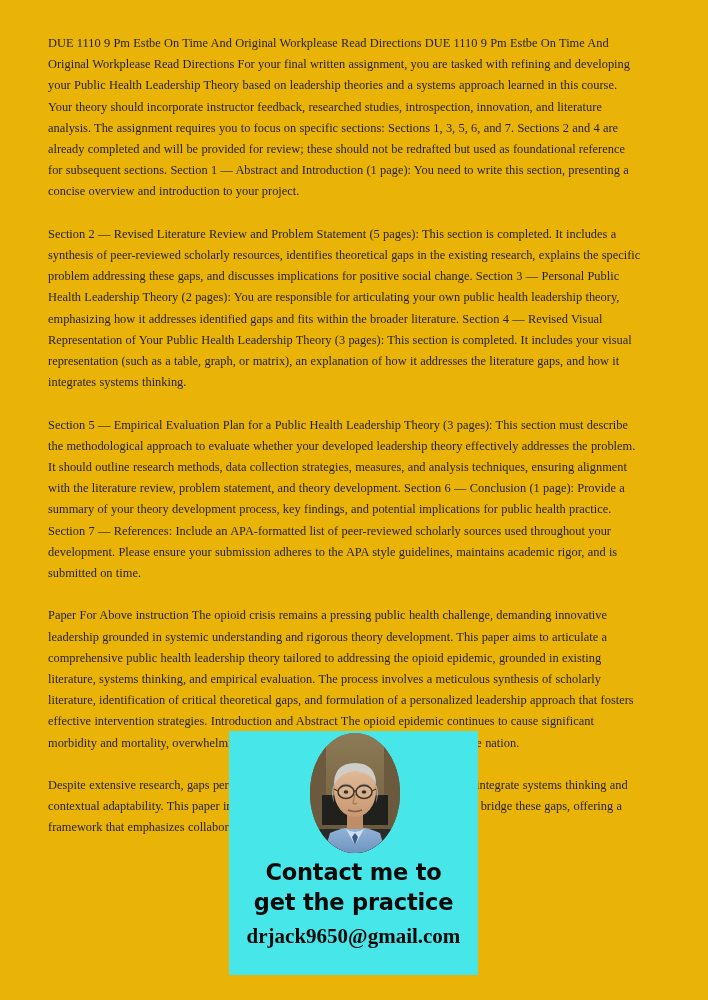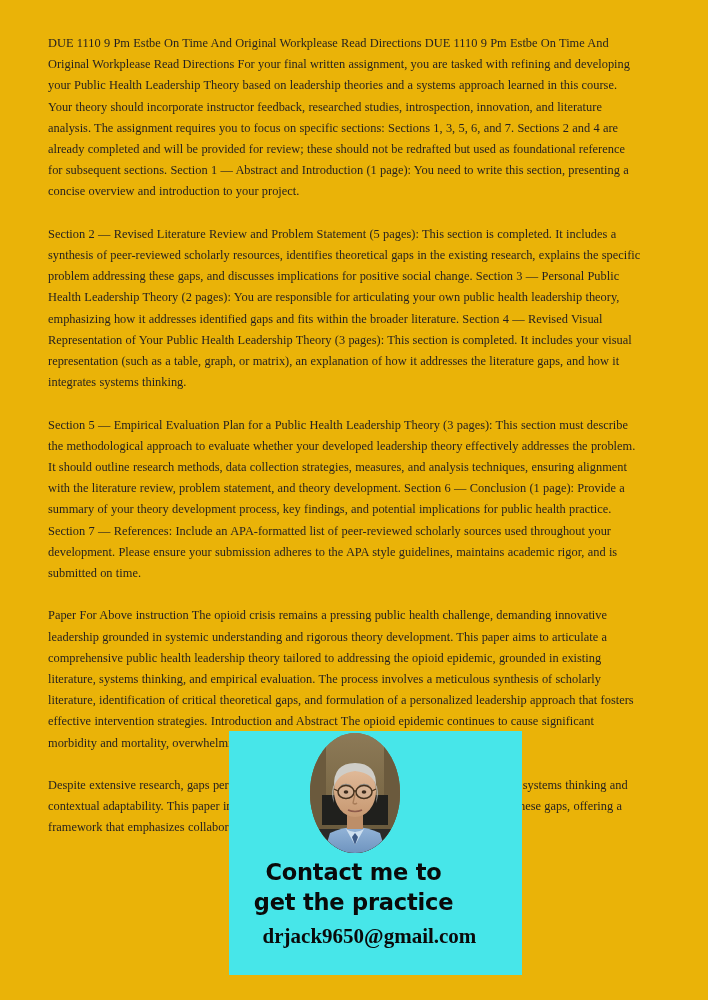--- a/index.html
+++ b/index.html
@@ -49,21 +49,20 @@
     left: 229px;
     top: 731px;
     width: 249px;
     height: 244px;
     background: #47e6e9;
     overflow: hidden;
     z-index: 20;
     display: flex;
     flex-direction: column;
     align-items: center;
-    padding-left: 44px;
   }
 
   #promo-photo {
     position: absolute;
     left: 81px;
     top: 2px;
     width: 90px;
     height: 120px;
     border-radius: 50% / 50%;
     overflow: hidden;
@@ -83,21 +82,21 @@
   .promo-line {
     font-family: "DejaVu Sans", "Liberation Sans", sans-serif;
     font-weight: bold;
     font-size: 22.5px;
     line-height: 30px;
     color: #0a0a0a;
     letter-spacing: -0.2px;
   }
   #promo-email {
     position: absolute;
-    left: 16px;
+    left: 0;
     top: 192px;
     width: 249px;
     text-align: center;
     font-family: "Liberation Serif", "DejaVu Serif", serif;
     font-weight: bold;
     font-size: 21px;
     line-height: 26px;
     color: #0a0a0a;
     z-index: 3;
   }

